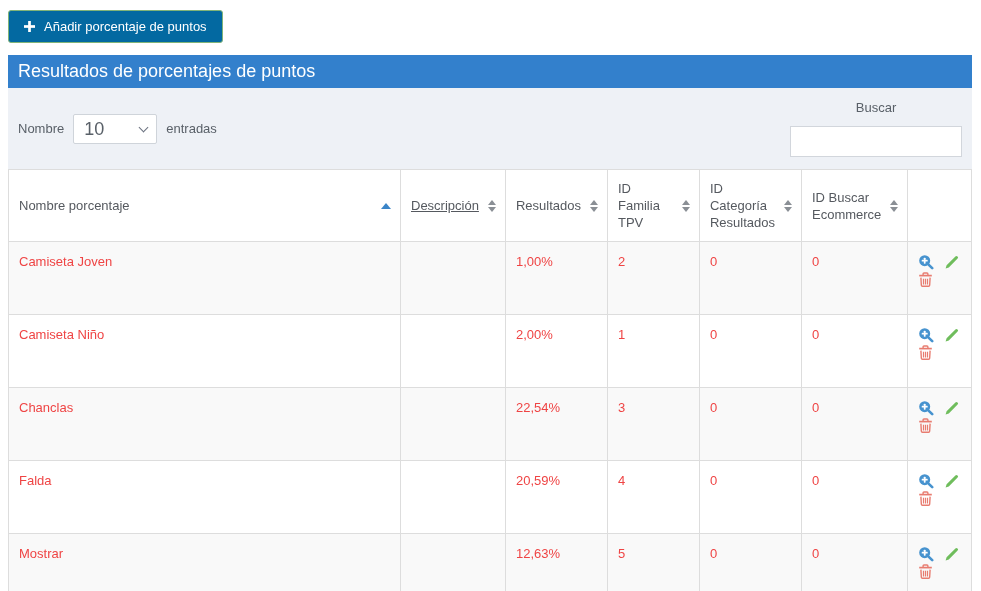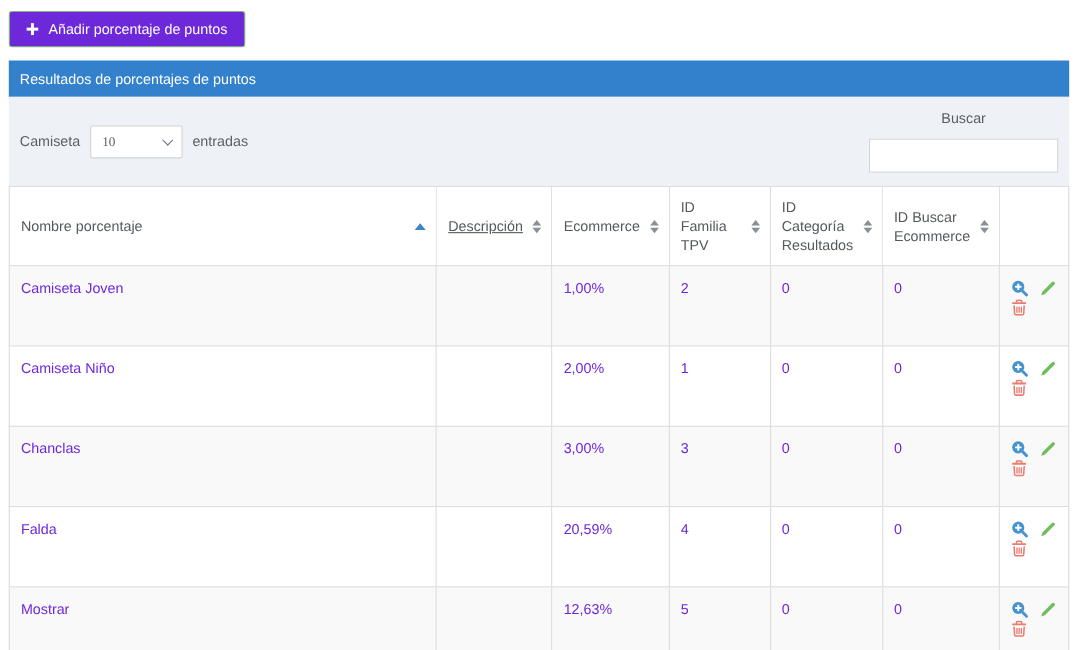--- a/index.html
+++ b/index.html
@@ -7,42 +7,42 @@
   body {
     font-family: "Liberation Sans", "DejaVu Sans", sans-serif;
     font-size: 13px;
     color: #5a6268;
   }
   .page { width: 981px; height: 591px; padding: 10px 9px 0 8px; position: relative; overflow: hidden; }
 
   
   .btn-add {
     display: inline-flex; align-items: center; gap: 9px;
-    background: #6d28d9; border: 1px solid #82b478; border-radius: 3px;
+    background: #0369a1; border: 1px solid #82b478; border-radius: 3px;
     color: #fff; height: 33px; padding: 0 15px; font-size: 13px;
     cursor: pointer; font-family: inherit;
   }
   .btn-add svg { display:block; }
 
   
   .panel { margin-top: 12px; width: 964px; }
   .panel-heading {
     background: #3380cc; color: #fff; height: 33px;
-    display: flex; align-items: center; padding: 0 10px; font-size: 13px;
+    display: flex; align-items: center; padding: 0 10px; font-size: 18px;
   }
   .panel-body { background: #eef1f6; }
 
   
   .toolbar { display: flex; justify-content: space-between; align-items: center; padding: 12px 10px; }
   .length-ctrl { display: flex; align-items: center; gap: 9px; color: #596068; }
   .select-wrap { position: relative; display: inline-block; }
   .select-wrap select {
     appearance: none; -webkit-appearance: none; -moz-appearance: none;
     width: 84px; height: 30px; border: 1px solid #cfd4da; border-radius: 2px;
-    background: #fff; color: #596068; font-size: 12px; font-family: Liberation Serif, serif;
+    background: #fff; color: #596068; font-size: 18px; font-family: Liberation Sans, sans-serif;
     padding: 0 24px 0 10px; cursor: pointer;
   }
   .select-chevron {
     position: absolute; right: 10px; top: 10px; width: 7px; height: 7px;
     border-right: 1.6px solid #6b7280; border-bottom: 1.6px solid #6b7280;
     transform: rotate(45deg); pointer-events: none;
   }
   .search-ctrl { display: flex; align-items: center; gap: 11px; color: #596068; flex-direction: column; }
   .search-ctrl input {
     width: 172px; height: 31px; border: 1px solid #d2d6dc; background: #fff;
@@ -64,21 +64,21 @@
   th.col-cat    { width: 102px; }
   th.col-marca  { width: 100px; }
   th.col-actions{ cursor: default; }
 
   .sort-glyph { position: absolute; right: 9px; top: 50%; transform: translateY(-50%); display: flex; flex-direction: column; align-items: center; }
   .tri-up    { width:0; height:0; border-left:4px solid transparent; border-right:4px solid transparent; border-bottom:5px solid #8a8f95; margin-bottom:2px; }
   .tri-down  { width:0; height:0; border-left:4px solid transparent; border-right:4px solid transparent; border-top:5px solid #8a8f95; }
   .sort-asc .tri-up { border-left-width:5px; border-right-width:5px; border-bottom:6px solid #3b85c8; margin-bottom:0; }
 
   table.dt td {
-    padding: 12px 10px 26px 10px; vertical-align: top; color: #6d28d9;
+    padding: 12px 10px 26px 10px; vertical-align: top; color: #ef4444;
     line-height: 16px; font-size: 13px;
   }
   tbody tr:nth-child(odd)  { background: #f9f9f9; }
   tbody tr:nth-child(even) { background: #fff; }
 
   td.actions { padding: 8px 10px 8px 12px; }
   td.actions .line { display: flex; gap: 10px; }
   td.actions .line + .line { margin-top: 2px; }
   .ico { display: inline-flex; cursor: pointer; }
   .ico svg { display: block; }
@@ -100,21 +100,21 @@
 
   <div class="panel">
     <div class="panel-heading">
       <span>Resultados de porcentajes de puntos</span>
     </div>
 
     <div class="panel-body">
 
       <div class="toolbar">
         <div class="length-ctrl">
-          <span>Camiseta</span>
+          <span>Nombre</span>
           <span class="select-wrap">
             <select>
               <option>10</option>
             </select>
             <span class="select-chevron"></span>
           </span>
           <span>entradas</span>
         </div>
         <div class="search-ctrl">
           <span>Buscar</span>
@@ -132,21 +132,21 @@
                 </span>
             </th>
             <th class="col-desc">
               <span>Descripción</span>
               <span class="sort-glyph">
                   <span class="tri-up"></span>
                   <span class="tri-down"></span>
                 </span>
             </th>
             <th class="col-porc">
-              <span>Ecommerce</span>
+              <span>Resultados</span>
               <span class="sort-glyph">
                   <span class="tri-up"></span>
                   <span class="tri-down"></span>
                 </span>
             </th>
             <th class="col-fam">
               <span>ID Familia TPV</span>
               <span class="sort-glyph">
                   <span class="tri-up"></span>
                   <span class="tri-down"></span>
@@ -239,21 +239,21 @@
                       <path d="M5.5 6.8 v5.6 M7.5 6.8 v5.6 M9.5 6.8 v5.6" stroke-width="1.2"></path>
                     </svg>
                   </span>
               </div>
             </td>
           </tr>
 
           <tr>
             <td>Chanclas</td>
             <td></td>
-            <td>3,00%</td>
+            <td>22,54%</td>
             <td>3</td>
             <td>0</td>
             <td>0</td>
             <td class="actions">
               <div class="line">
                 <span class="ico">
                     <svg width="16" height="16" viewBox="0 0 16 16">
                       <circle cx="6.7" cy="6.7" r="5.5" fill="#4793cf"></circle>
                       <rect x="5.8" y="3.7" width="1.8" height="6" rx="0.6" fill="#fff"></rect>
                       <rect x="3.7" y="5.8" width="6" height="1.8" rx="0.6" fill="#fff"></rect>

